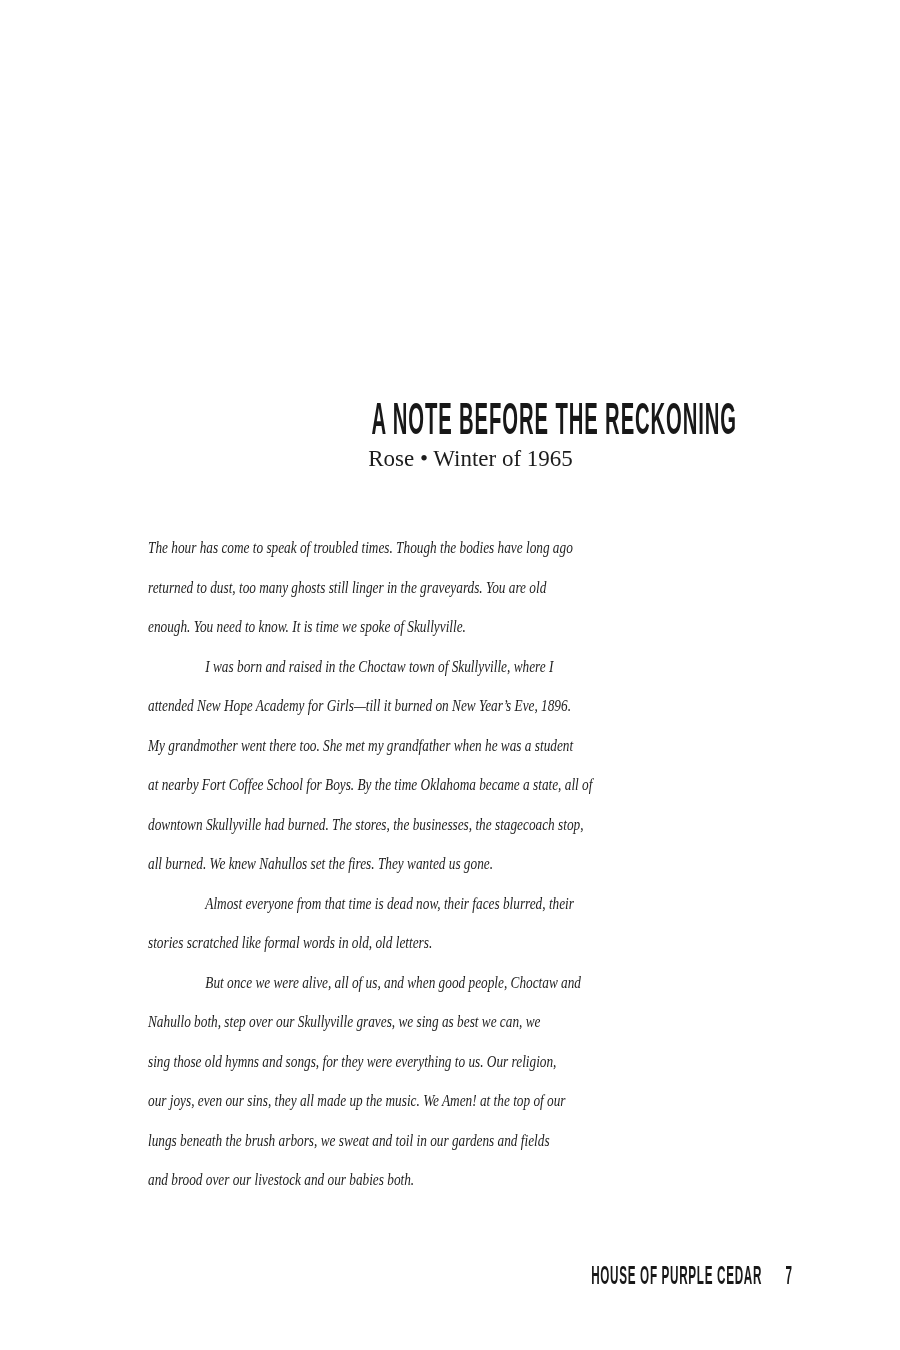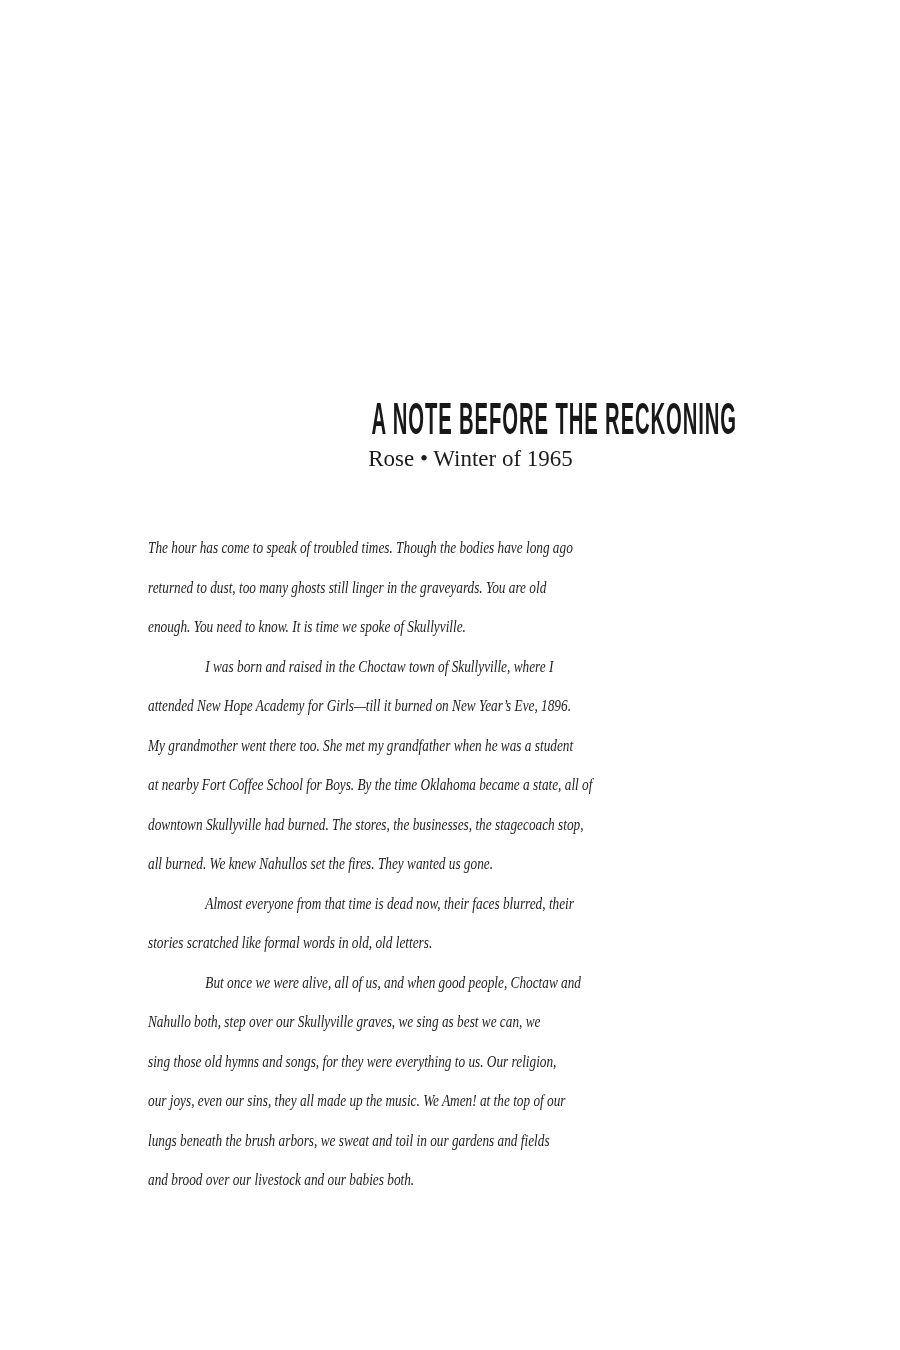--- a/index.html
+++ b/index.html
@@ -116,14 +116,19 @@
     <div class="line">stories scratched like formal words in old, old letters.</div>
 
     <div class="line indent">But once we were alive, all of us, and when good people, Choctaw and</div>
     <div class="line">Nahullo both, step over our Skullyville graves, we sing as best we can, we</div>
     <div class="line">sing those old hymns and songs, for they were everything to us. Our religion,</div>
     <div class="line">our joys, even our sins, they all made up the music. We Amen! at the top of our</div>
     <div class="line">lungs beneath the brush arbors, we sweat and toil in our gardens and fields</div>
     <div class="line">and brood over our livestock and our babies both.</div>
   </div>
 
+  <div class="footer">
+    <span class="stamp-wrap">
+      <span>HOUSE OF PURPLE CEDAR</span><span class="pagenum">7</span>
+    </span>
+  </div>
 
 </div>
 
 </body></html>

